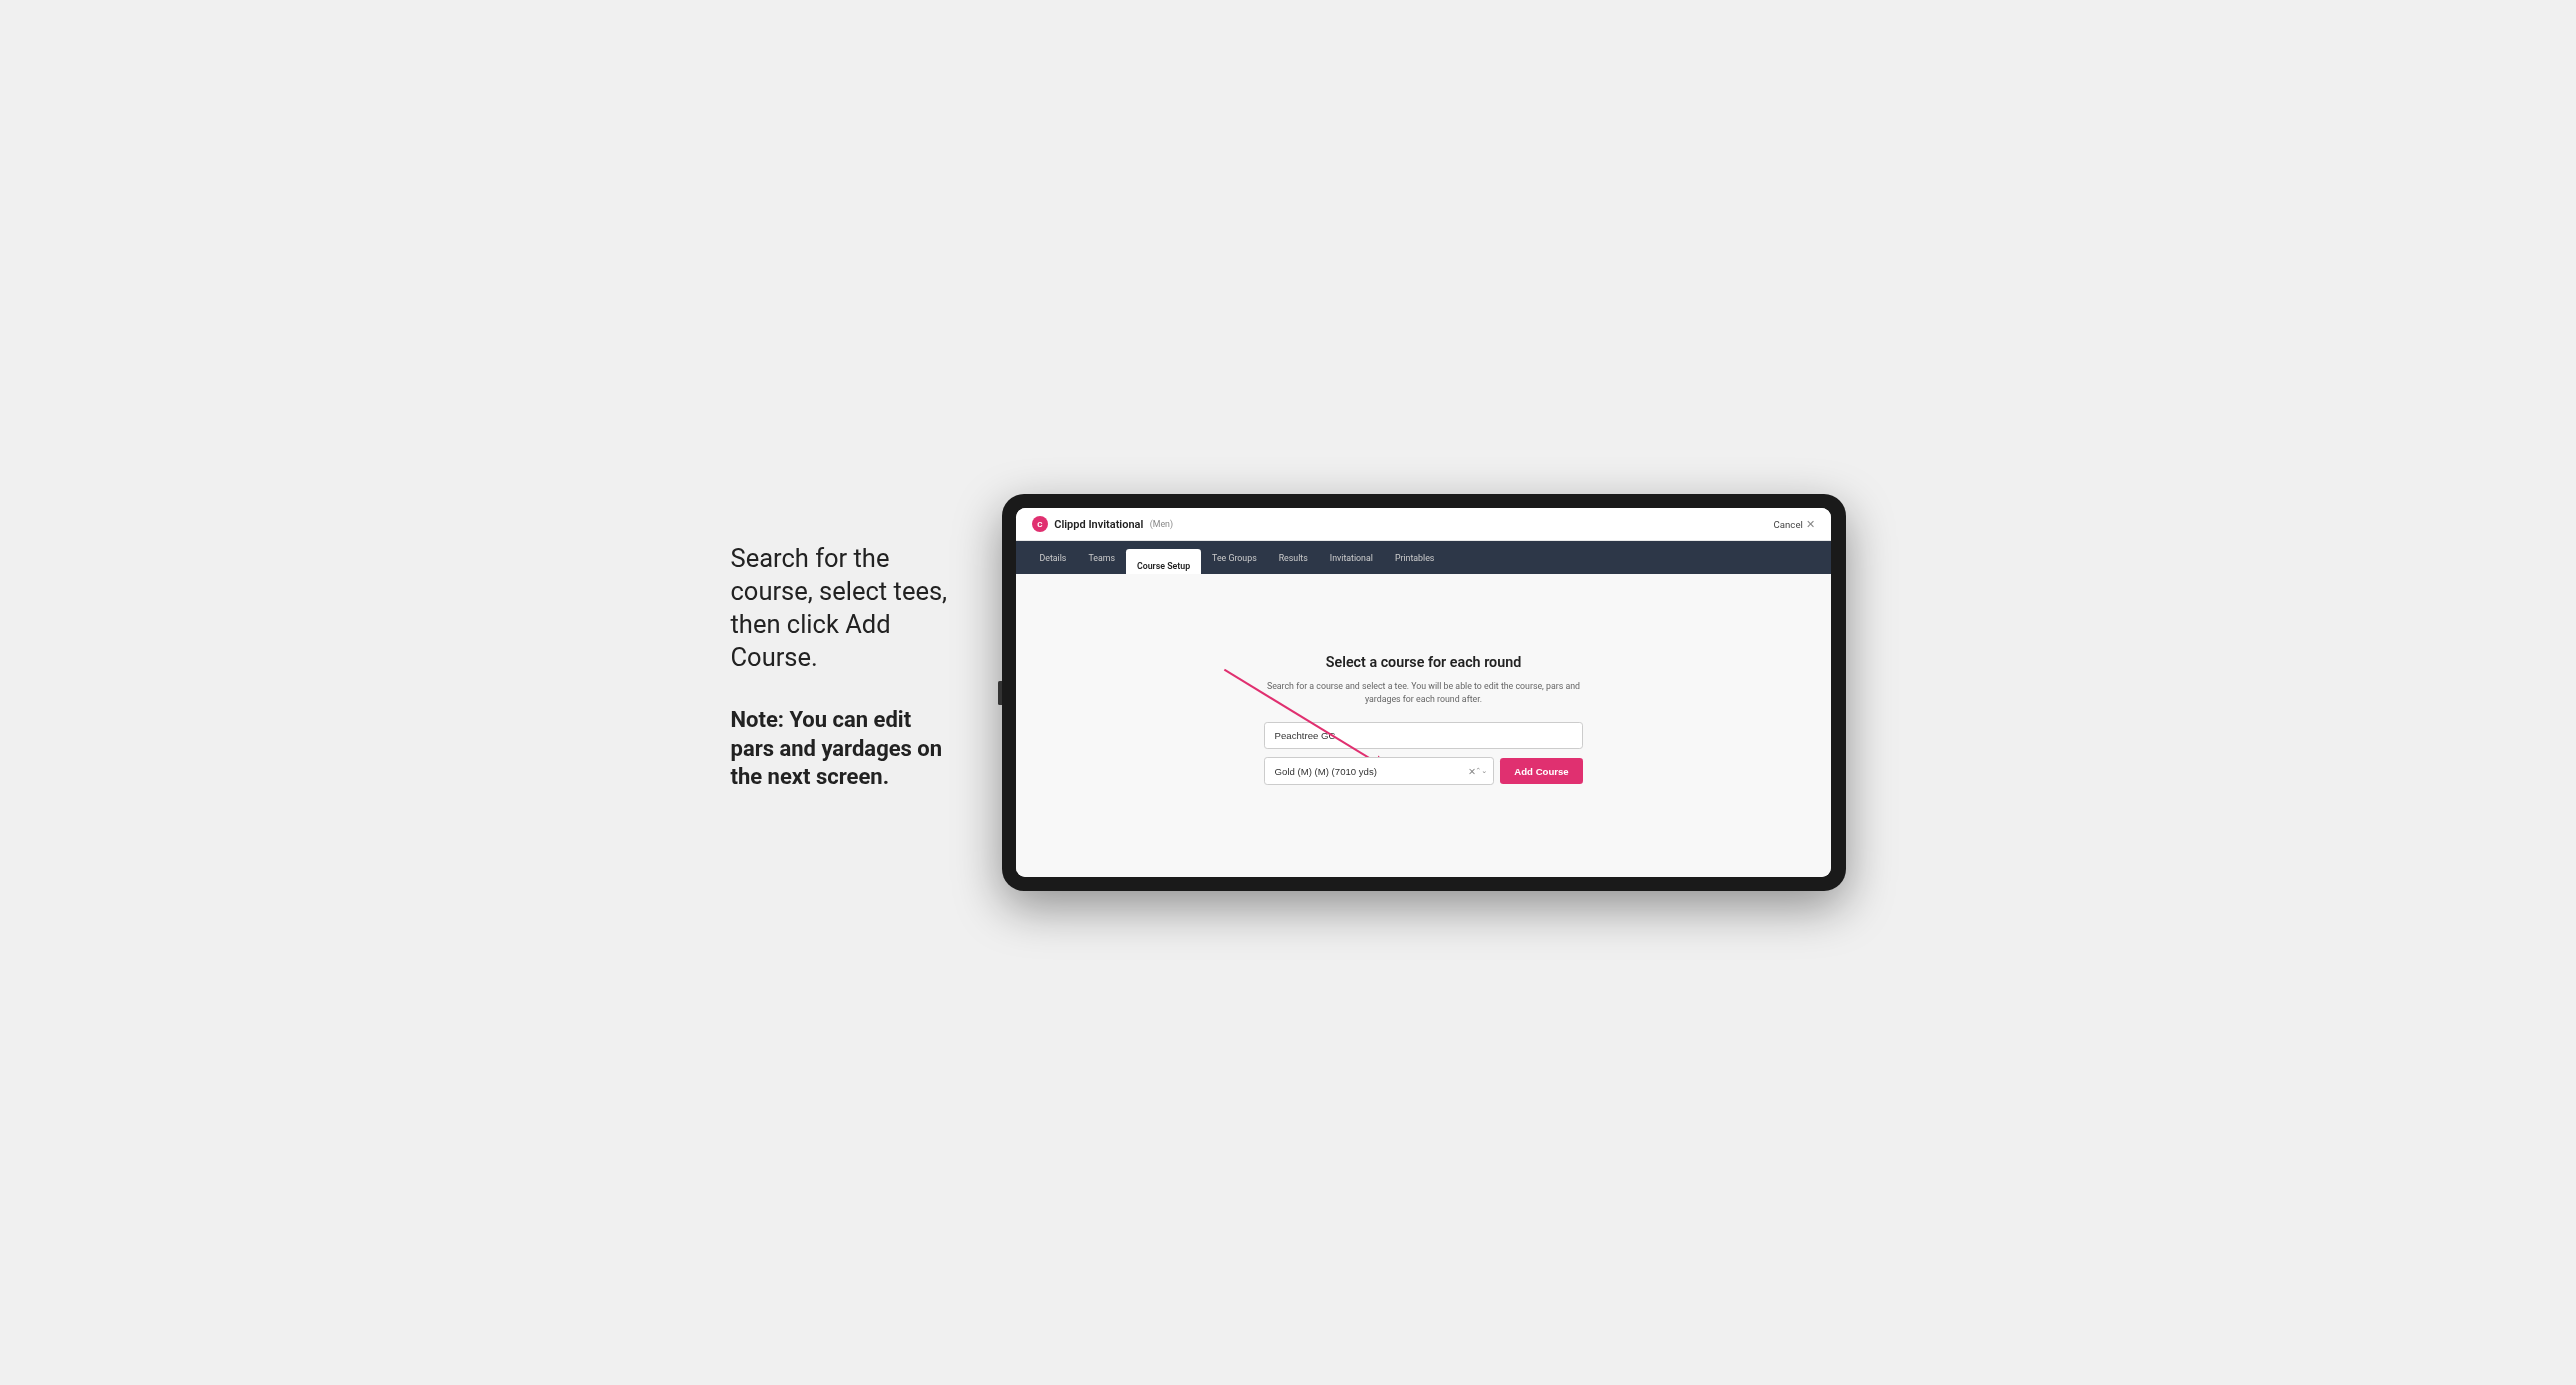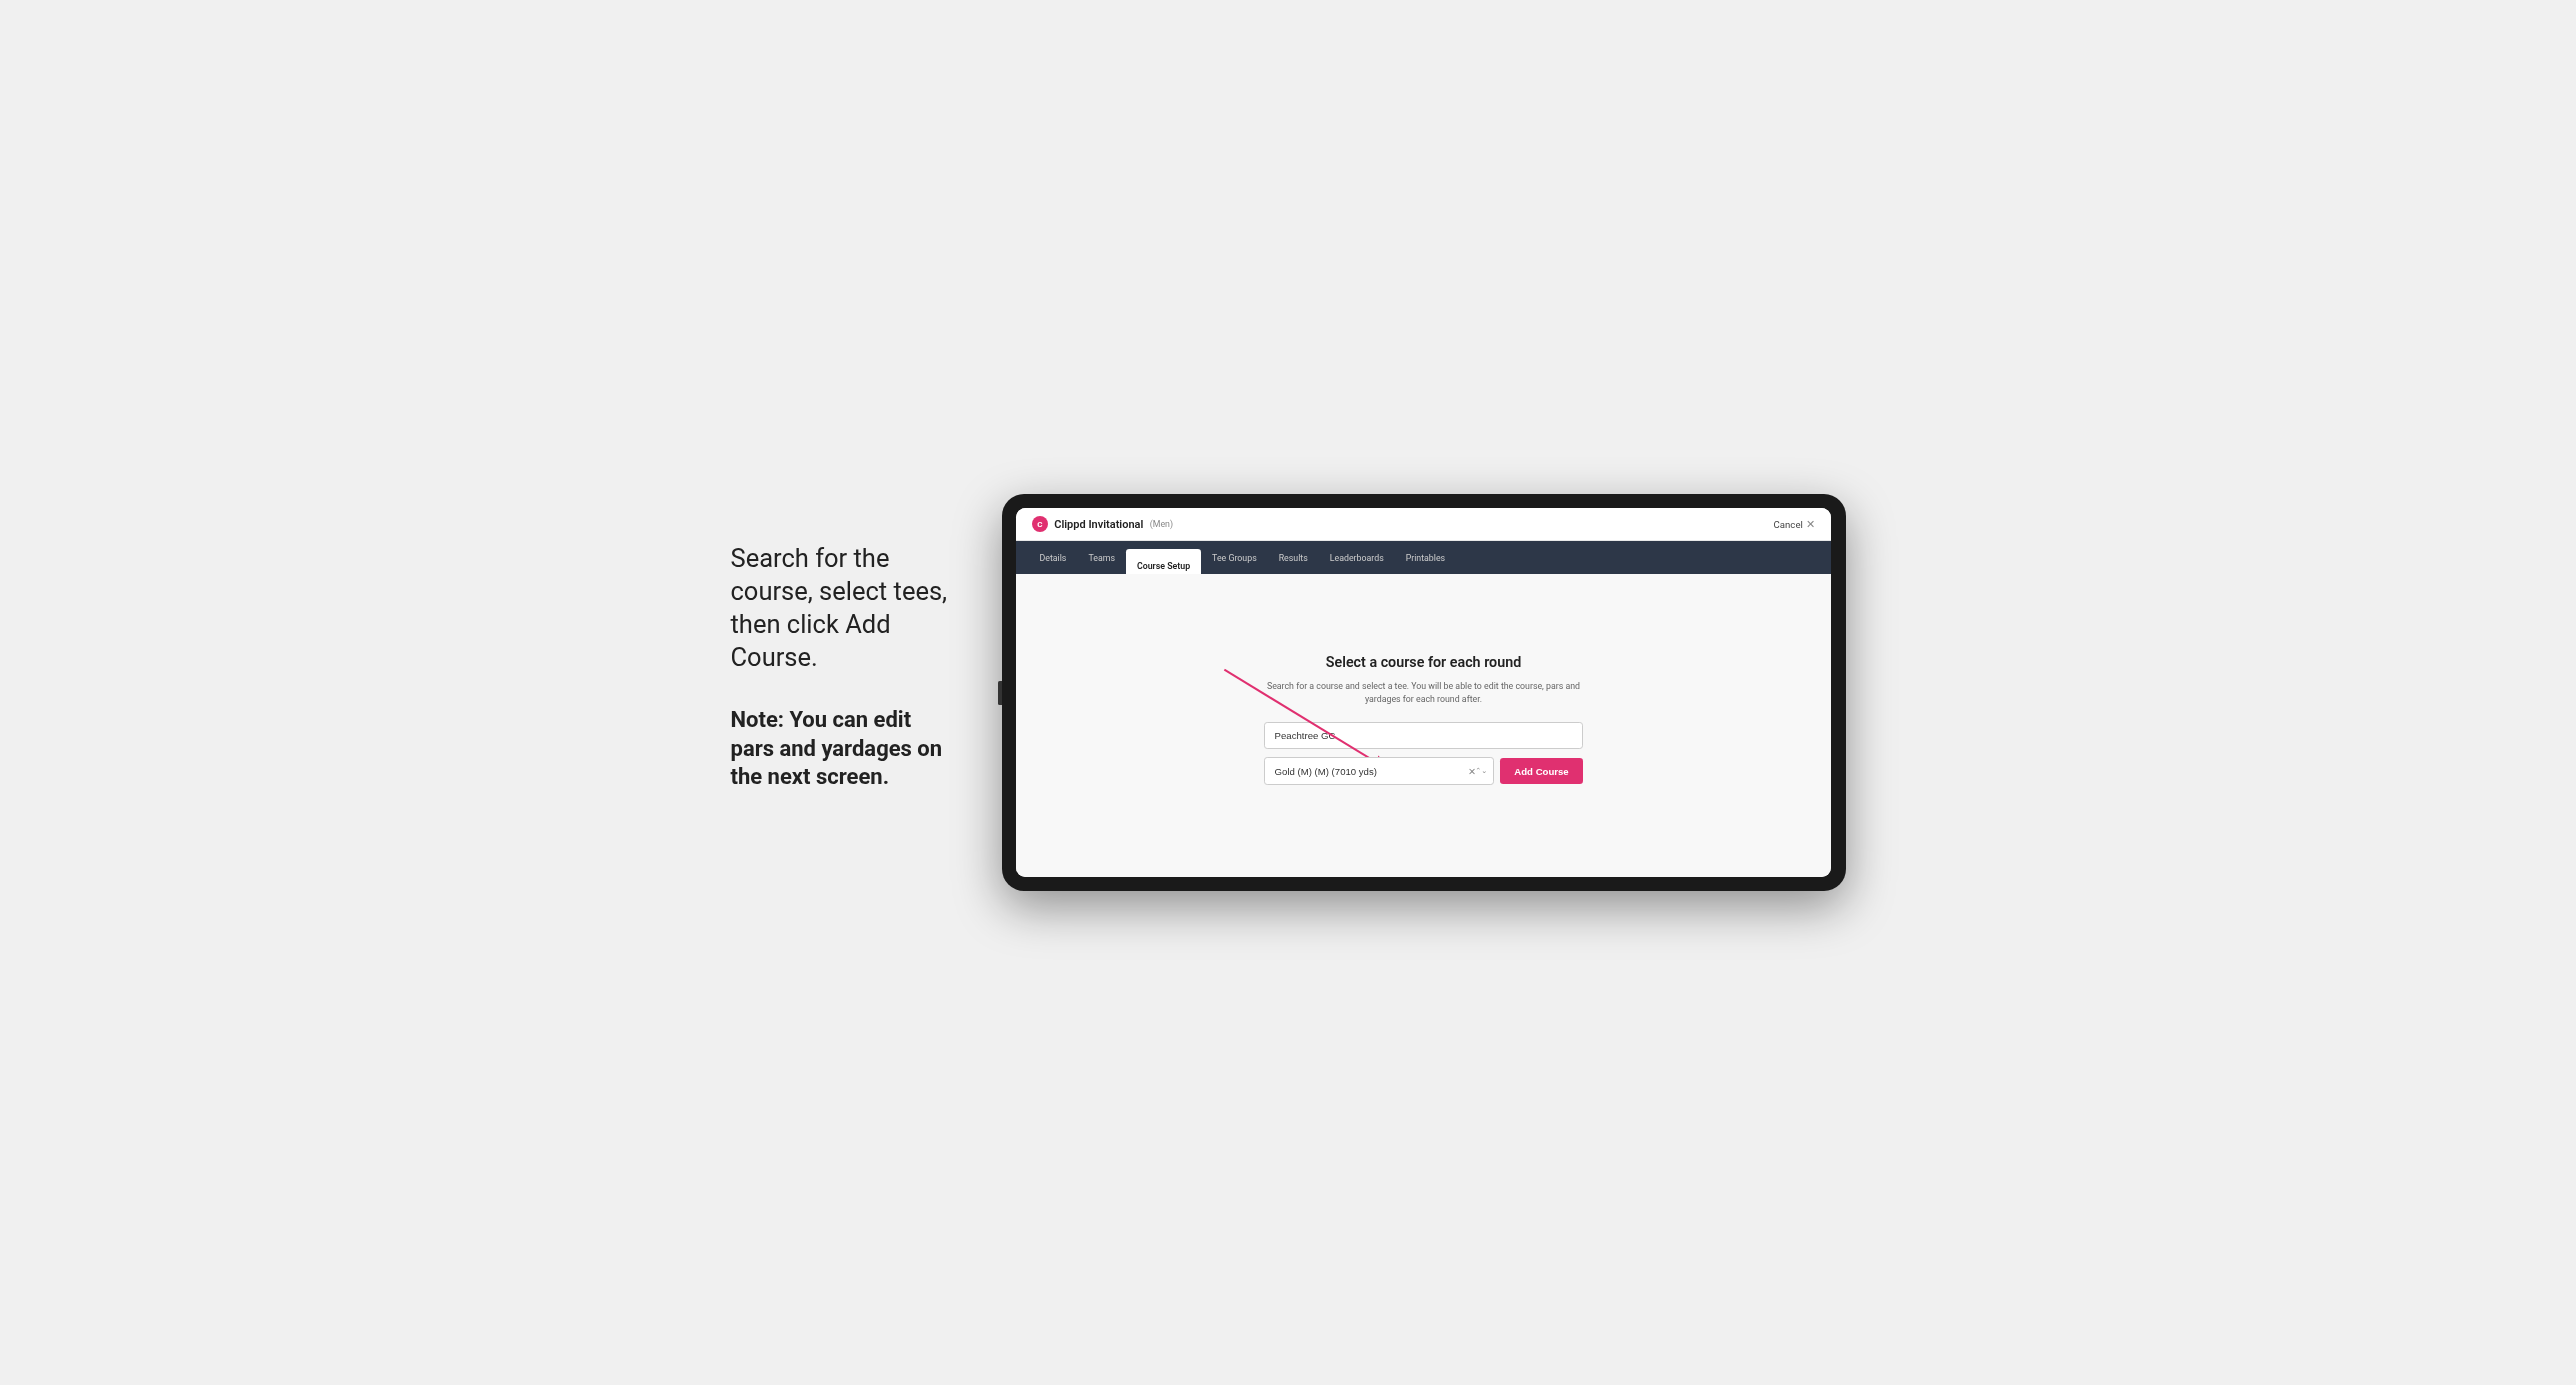--- a/index.html
+++ b/index.html
@@ -357,21 +357,21 @@
           <span class="cancel-x">✕</span>
         </div>
       </div>
 
       <div class="tab-bar">
         <div class="tab-item">Details</div>
         <div class="tab-item">Teams</div>
         <div class="tab-item active">Course Setup</div>
         <div class="tab-item">Tee Groups</div>
         <div class="tab-item">Results</div>
-        <div class="tab-item">Leaderboards</div>
+        <div class="tab-item">Invitational</div>
         <div class="tab-item">Printables</div>
       </div>
 
       <div class="main-content">
 
         <svg class="arrow-overlay" viewBox="0 0 820 380" xmlns="http://www.w3.org/2000/svg">
           <defs>
             <marker id="arrowhead" markerWidth="10" markerHeight="7" refX="10" refY="3.5" orient="auto">
               <polygon points="0 0, 10 3.5, 0 7" fill="#e03070"></polygon>
             </marker>

